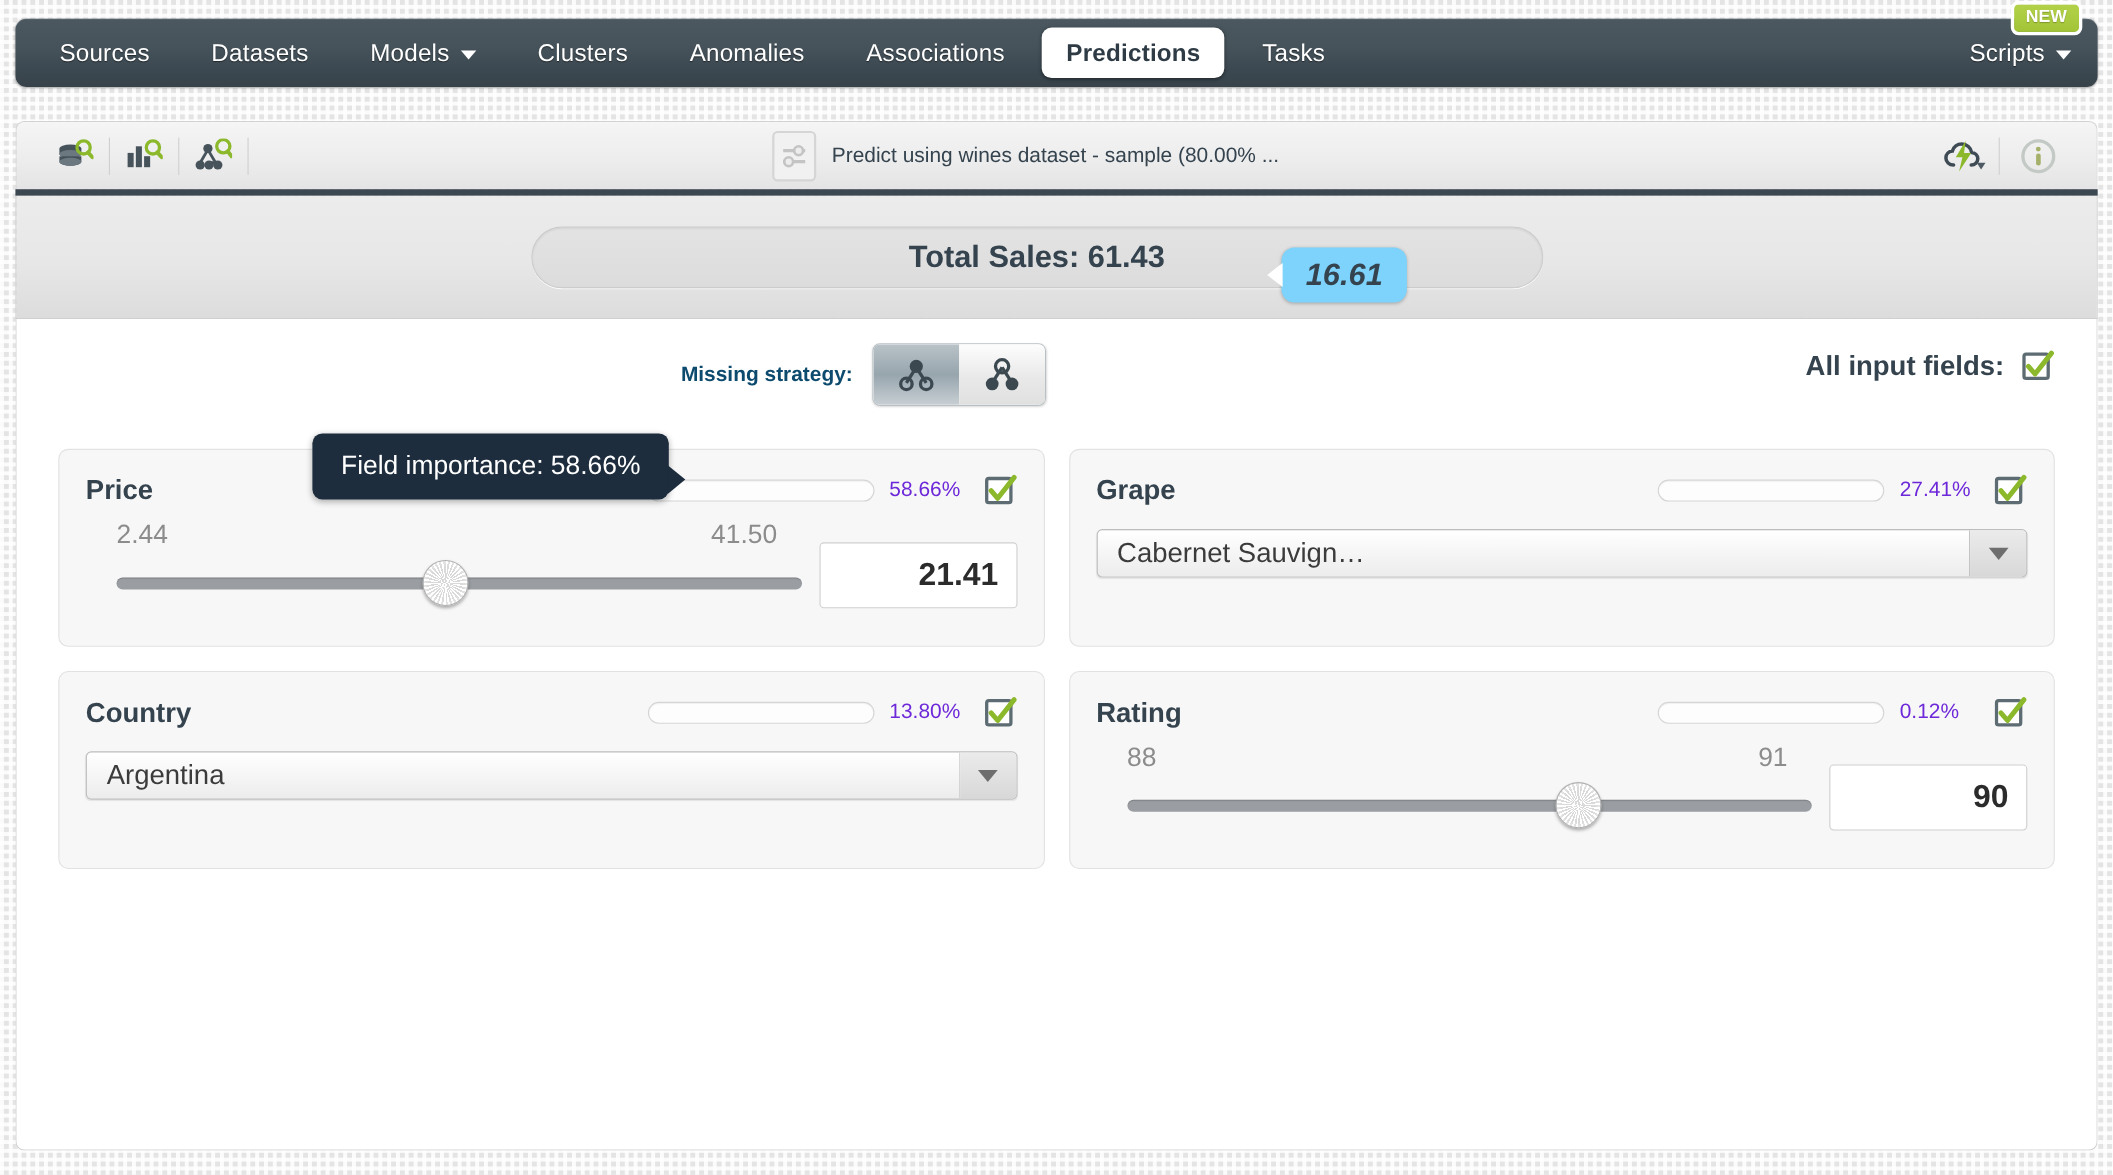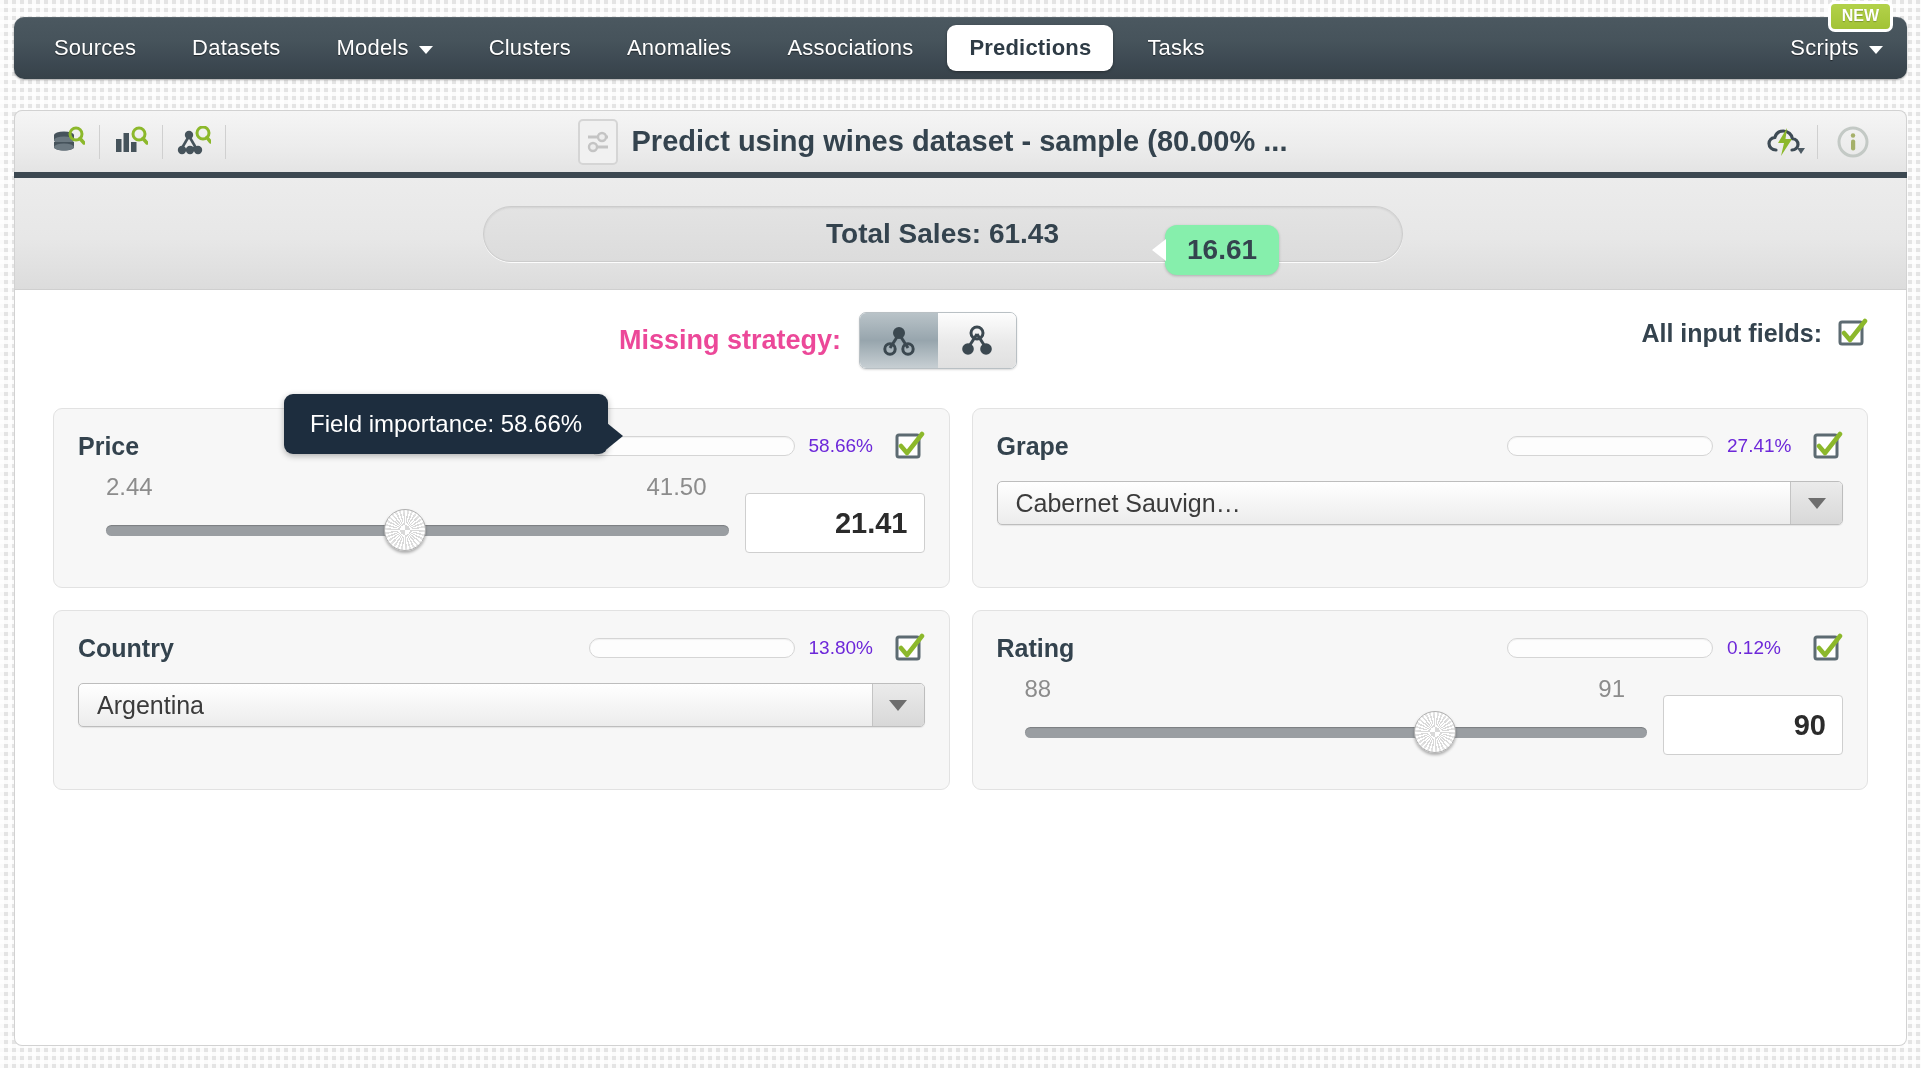--- a/index.html
+++ b/index.html
@@ -63,21 +63,21 @@
   }
   .tb-icons { display:flex; align-items:center; padding-left: 22px; }
   .tb-icon { width: 62px; height: 44px; display:flex; align-items:center; justify-content:center; cursor:pointer; }
   .tb-sep { width: 1px; height: 34px; background: #d0d0d0; }
   .tb-title { flex:1; display:flex; align-items:center; justify-content:center; gap: 14px; margin-left:-120px; }
   .tb-title-icon {
     width: 40px; height: 46px; border: 2px solid #d5d5d5; border-radius: 5px;
     background: #f1f1f1; display:flex; align-items:center; justify-content:center;
   }
   .tb-title-text {
-    font-size: 29px; font-weight: bold; color: #34434e; white-space: nowrap;
+    font-size: 19px; font-weight: normal; color: #34434e; white-space: nowrap;
   }
   .tb-right { display:flex; align-items:center; padding-right: 22px; gap: 4px; }
 
   
   .darkbar {
     position:absolute; left:14px; top:172px; right:14px; height:6px;
     background:#3c4851;
   }
   .predbar-wrap {
     position: absolute; left: 14px; top: 178px; right: 14px; height: 112px;
@@ -90,23 +90,24 @@
     width: 920px; height: 56px; border-radius: 28px;
     background: linear-gradient(180deg,#e3e3e3 0%, #dcdcdc 100%);
     border: 1px solid #cccccc;
     box-shadow: inset 0 1px 2px rgba(0,0,0,.08), 0 1px 0 rgba(255,255,255,.9);
     display:flex; align-items:center; justify-content:center;
     font-size: 28px; font-weight: bold; color: #34434e;
     position: relative; left: -18px;
   }
   .callout {
     position:absolute; left: 1165px; top: 225px;
-    background: #86efac; border-radius: 12px;
+    background: #7dd3fc; border-radius: 12px;
     padding: 9px 22px; font-size: 28px; font-weight: bold; color: #34434e;
     box-shadow: 0 1px 3px rgba(0,0,0,.22);
+    font-style: italic;
   }
   .callout:before {
     content:""; position:absolute; left:-13px; top:50%; margin-top:-11px;
     width:0;height:0; border-top:11px solid transparent;
     border-bottom:11px solid transparent; border-right:14px solid #ffffff;
   }
 
   
   .main {
     position:absolute; left:14px; top:290px; right:14px; bottom:22px;
@@ -115,21 +116,21 @@
     border-bottom:1px solid #d2d2d2;
     border-bottom-left-radius:8px; border-bottom-right-radius:8px;
   }
 
   .strategy-row {
     position:absolute; left:0; right:0; top:22px; height:62px;
   }
   .strategy-group {
     position:absolute; left: 604px; top: 0; display:flex; align-items:center; gap:18px;
   }
-  .strategy-label { font-size:27px; font-weight:bold; color:#ec4899; }
+  .strategy-label { font-size:19px; font-weight:bold; color:#0c4a6e; }
   .seg {
     display:flex; border-radius:7px; overflow:hidden;
     border:1px solid #b9c0c4; box-shadow: 0 1px 2px rgba(0,0,0,.15);
   }
   .seg-btn { width:78px; height:55px; display:flex;align-items:center;justify-content:center;cursor:pointer; }
   .seg-btn.on  { background: linear-gradient(180deg,#b9c3c8 0%, #97a5ad 50%, #c7cfd3 100%); }
   .seg-btn.off { background: linear-gradient(180deg,#fdfdfd 0%, #e9e9e9 55%, #e0e0e0 100%); }
   .allfields {
     position:absolute; right: 38px; top: 6px; display:flex; align-items:flex-end; gap:16px;
   }

